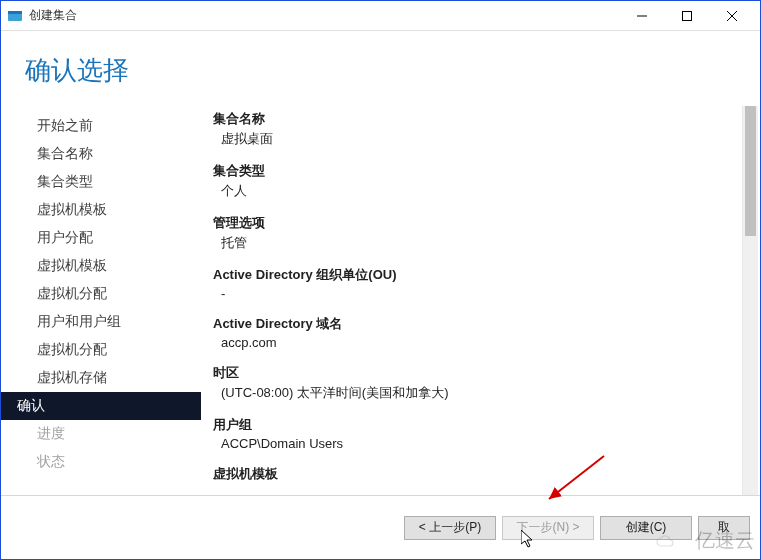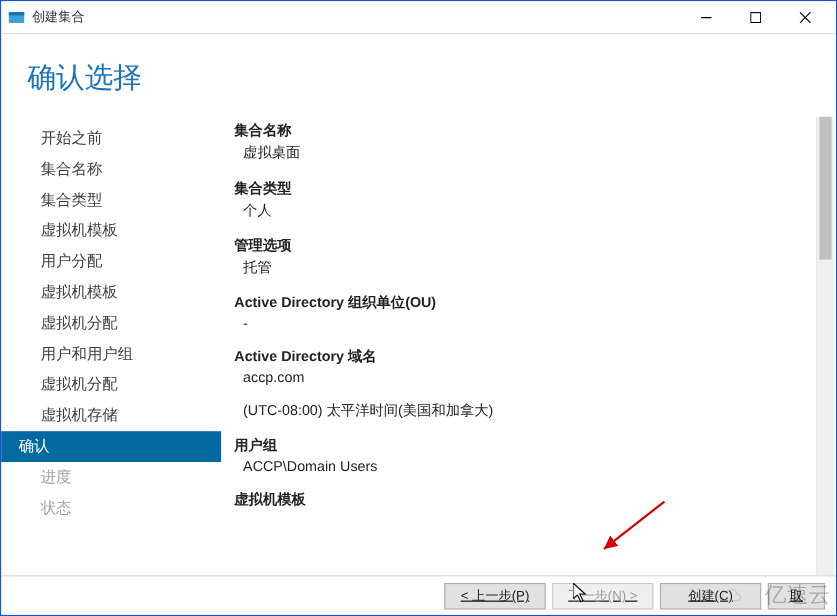--- a/index.html
+++ b/index.html
@@ -59,21 +59,21 @@
       width: 200px;
       padding-top: 6px;
     }
     .step {
       padding: 5px 12px 5px 36px;
       color: #3f3f3f;
       font-size: 14px;
       cursor: default;
     }
     .step.active {
-      background: #0369a1;
+      background: #0f172a;
       color: #fff;
       padding-left: 16px;
     }
     .step.disabled {
       color: #a0a0a0;
     }
     .content-wrap {
       flex: 1;
       position: relative;
       display: flex;
@@ -96,27 +96,26 @@
       position: relative;
     }
     .scrollbar-thumb {
       position: absolute;
       top: 0; left: 2px; right: 2px;
       height: 130px;
       background: #c0c0c0;
     }
     .footer {
       border-top: 1px solid #d8d8d8;
-      height: 36px;
+      height: 64px;
       display: flex;
       align-items: center;
       justify-content: flex-end;
       padding: 0 10px;
       gap: 6px;
-      text-decoration: underline;
     }
     .btn {
       min-width: 92px;
       height: 24px;
       background: #e1e1e1;
       border: 1px solid #adadad;
       font-size: 12px;
       font-family: inherit;
       color: #222;
       cursor: pointer;
@@ -226,20 +225,21 @@
         </div>
         <div class="field">
           <div class="field-label">Active Directory 组织单位(OU)</div>
           <div class="field-value">-</div>
         </div>
         <div class="field">
           <div class="field-label">Active Directory 域名</div>
           <div class="field-value">accp.com</div>
         </div>
         <div class="field">
+          <div class="field-label">时区</div>
           <div class="field-value">(UTC-08:00) 太平洋时间(美国和加拿大)</div>
         </div>
         <div class="field">
           <div class="field-label">用户组</div>
           <div class="field-value">ACCP\Domain Users</div>
         </div>
         <div class="field">
           <div class="field-label">虚拟机模板</div>
         </div>
       </div>

